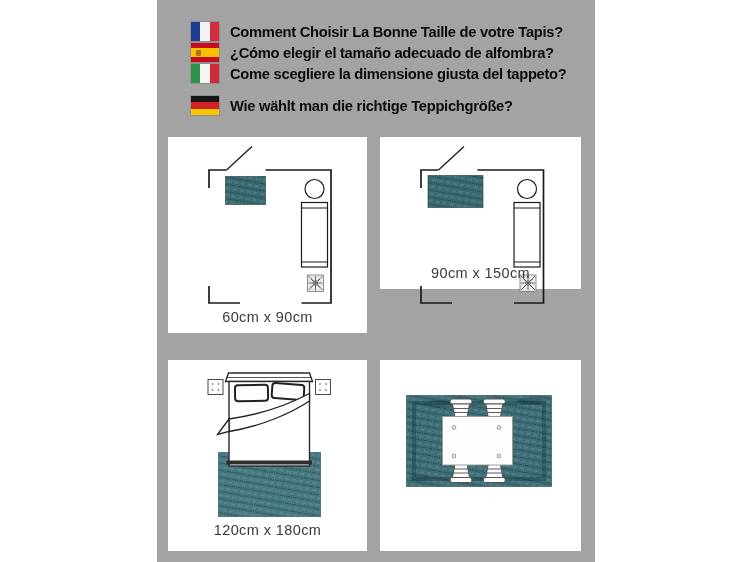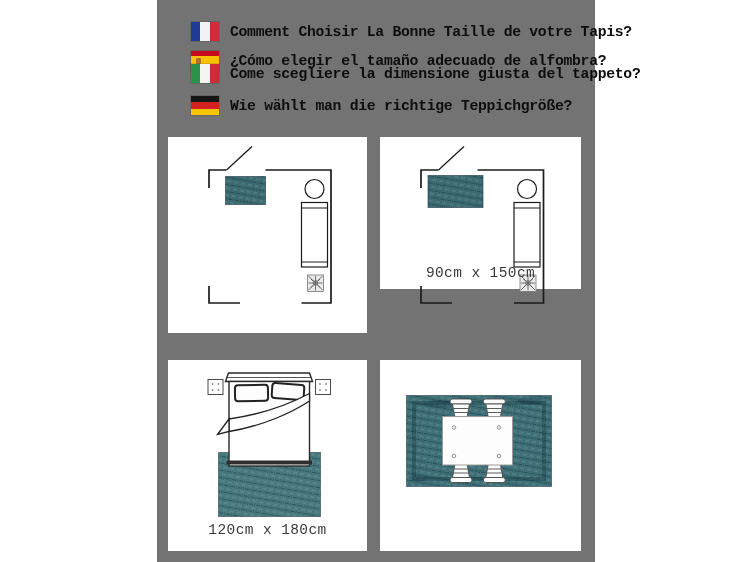--- a/index.html
+++ b/index.html
@@ -1,18 +1,18 @@
 <!DOCTYPE html>
 <html><head>
 <meta charset="utf-8">
 <style>
   html,body{margin:0;padding:0;background:#fff;}
   .stage{position:relative;width:750px;height:562px;background:#ffffff;overflow:hidden;
          font-family:"Liberation Sans",sans-serif;}
-  .card{position:absolute;left:157px;top:0;width:438px;height:562px;background:#737373;font-family:Liberation Mono, monospace;}
+  .card{position:absolute;left:157px;top:0;width:438px;height:562px;background:#a3a3a3;}
   
   .hdr-row{position:absolute;left:34px;display:flex;align-items:center;height:19px;}
   .flag{position:relative;width:28px;height:19px;display:flex;flex-shrink:0;
         box-shadow:0 0 0 1px rgba(0,0,0,0.12);}
   .flag.horiz{flex-direction:column;}
   .flag span{flex:1;}
   .flag .wide{flex:2;}
   .emblem{position:absolute;left:5px;top:7px;width:5px;height:6px;background:#a3622f;
           border-radius:1px;opacity:.85;flex:none;}
   .hdr-text{display:inline-block;margin-left:11px;font-size:15.5px;font-weight:700;
@@ -46,21 +46,21 @@
 
       <div class="hdr-row" style="top:22px">
         <span class="flag">
           <span style="background:#1e3c96"></span>
             <span style="background:#f2f3f5"></span>
             <span style="background:#d02c3a"></span>
         </span>
         <span class="hdr-text">Comment Choisir La Bonne Taille de votre Tapis?</span>
       </div>
 
-      <div class="hdr-row" style="top:51px">
+      <div class="hdr-row" style="top:43px">
         <span class="flag horiz">
           <span style="background:#c60b1e"></span>
             <span class="wide" style="background:#f7c100"></span>
             <span style="background:#c60b1e"></span>
           <span class="emblem"></span>
         </span>
         <span class="hdr-text">¿Cómo elegir el tamaño adecuado de alfombra?</span>
       </div>
 
       <div class="hdr-row" style="top:64px">
@@ -101,20 +101,21 @@
           <line x1="133.5" y1="71" x2="159.5" y2="71" stroke="#1b1b1b" stroke-width="1"></line>
           <line x1="133.5" y1="125" x2="159.5" y2="125" stroke="#1b1b1b" stroke-width="1"></line>
         </g>
         <g transform="translate(139,137)" stroke="#555" stroke-width="0.8" fill="none">
           <rect x="0.5" y="1" width="16" height="16.5" fill="#e9e9e9" stroke="#777"></rect>
           <path d="M8.5,9 L1.5,2 M8.5,9 L15.5,2 M8.5,9 L1.5,16 M8.5,9 L15.5,16 M8.5,9 V2 M8.5,9 V16.5 M8.5,9 H1.5 M8.5,9 H15.5"></path>
           <circle cx="8.5" cy="9" r="2.3"></circle>
           <path d="M4,5 L6,7 M13,5 L11,7 M4,13.5 L6,11.5 M13,13.5 L11,11.5" stroke="#444"></path>
         </g>
       </svg>
+      <div class="size-label">60cm x 90cm</div>
     </div>
 
     <div class="panel p-top" style="left:223px;top:137px;width:201px;height:152px">
       <svg width="201" height="196" viewBox="0 0 201 196">
         <g fill="none" stroke="#1b1b1b" stroke-width="1.7">
           <path d="M41,51 V33 H58.5"></path>
           <path d="M97.5,33 H163.5 V166 H134"></path>
           <path d="M72,166 H41 V149"></path>
         </g>
         <line x1="58.5" y1="33" x2="84" y2="9.5" stroke="#1b1b1b" stroke-width="1.3"></line>

